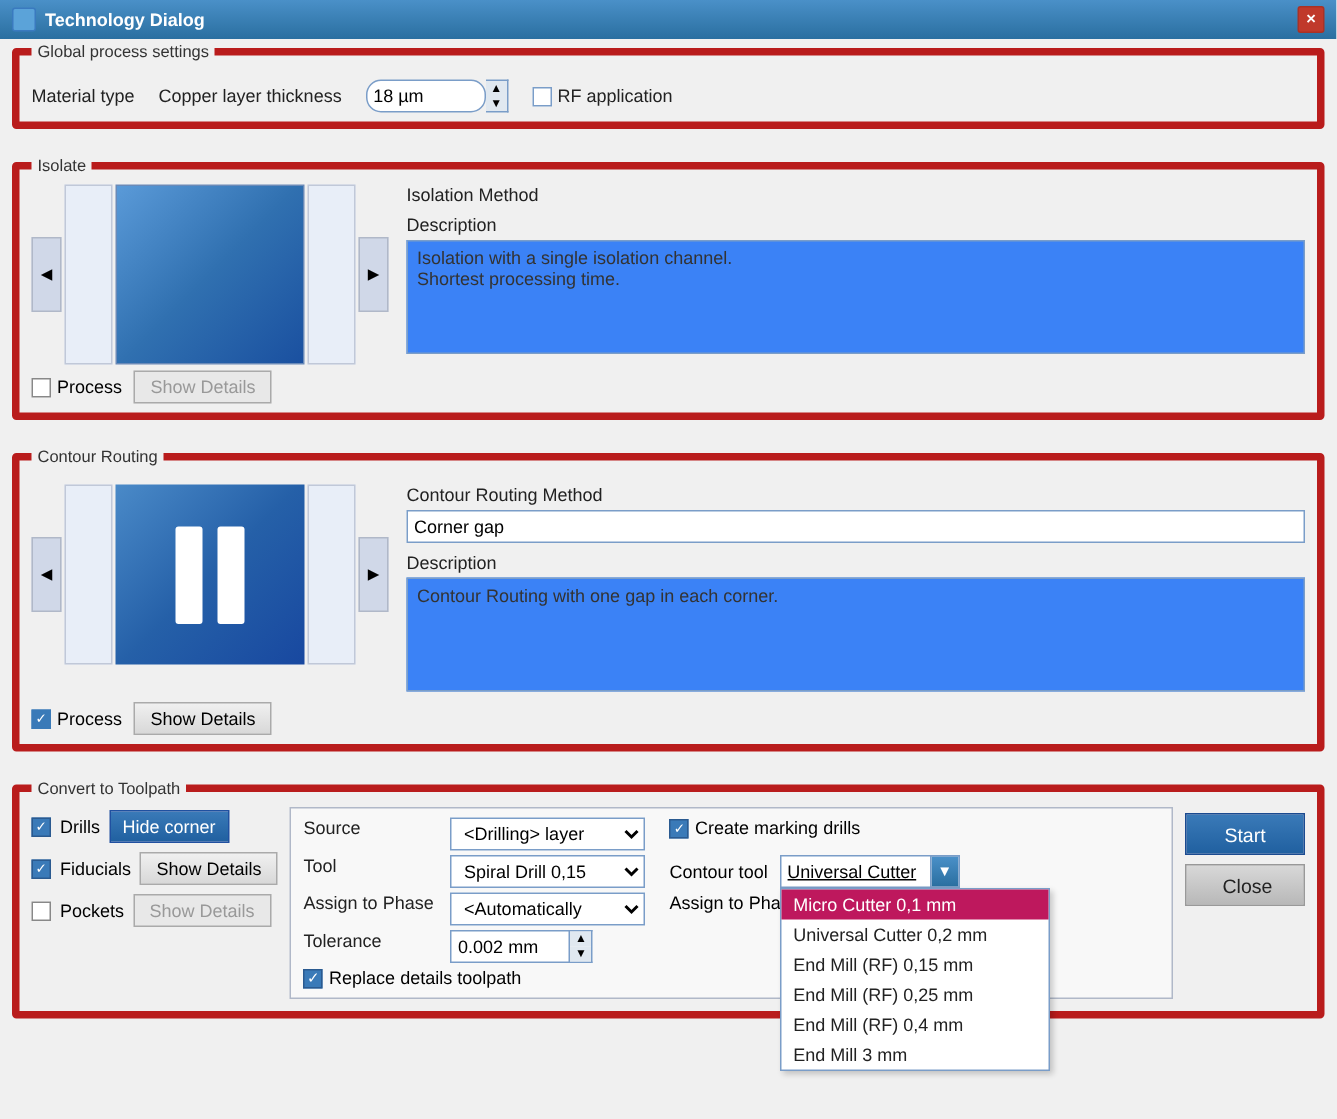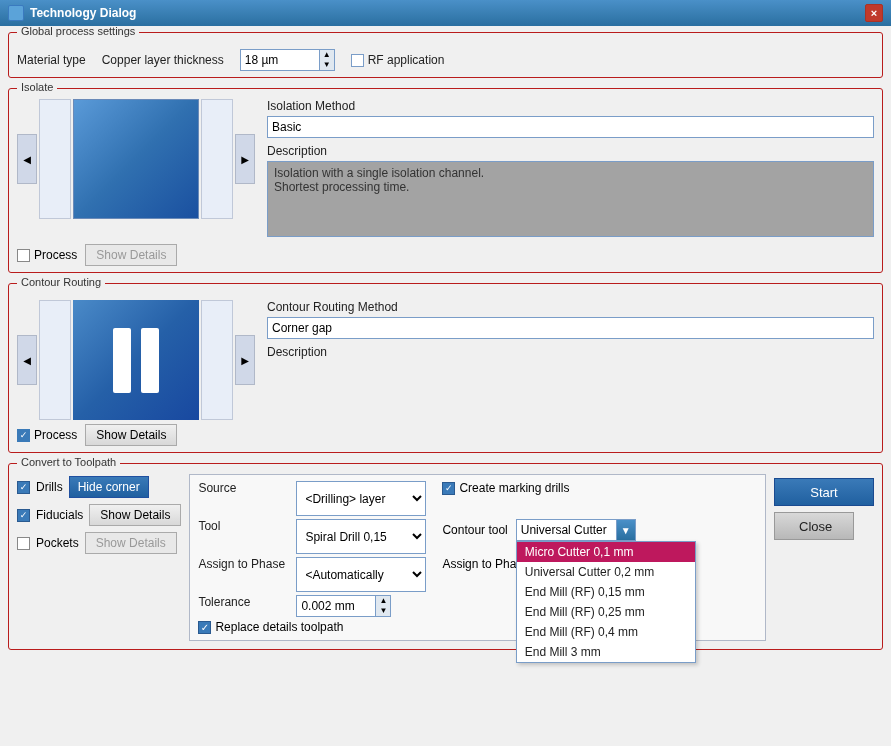--- a/index.html
+++ b/index.html
@@ -19,23 +19,23 @@
     .title-bar-title { font-size: 12px; font-weight: bold; color: white; }
     .title-bar-close {
       width: 18px; height: 18px; background: #c0392b; border: 1px solid #a93226;
       border-radius: 2px; color: white; font-size: 11px; cursor: pointer;
       display: flex; align-items: center; justify-content: center; font-weight: bold;
     }
 
     .dialog-body { background: #f0f0f0; padding: 6px 8px; height: calc(746px - 26px); overflow: hidden; }
 
     .group-box {
-      border: 1px solid #b91c1c;
+      border: 5px solid #b91c1c;
       border-radius: 3px;
-      margin-bottom: 10px;
+      margin-bottom: 22px;
       padding: 4px 8px 6px;
       position: relative;
       background: #f0f0f0;
     }
     .group-box-title {
       position: absolute;
       top: -8px;
       left: 8px;
       background: #f0f0f0;
       padding: 0 4px;
@@ -48,36 +48,36 @@
 
     select, input[type="text"] {
       border: 1px solid #7a9dc8;
       background: white;
       padding: 2px 4px;
       font-size: 12px;
       height: 22px;
     }
     .material-select { width: 210px; }
     .copper-input-wrap { display: flex; align-items: center; }
-    .copper-input { width: 80px; border-right: none; }
+    .copper-input { width: 80px; border-right: none; border-radius: 10px; }
     .spinner-btns { display: flex; flex-direction: column; border: 1px solid #7a9dc8; border-left: none; height: 22px; }
     .spinner-btn { flex: 1; background: #e0e8f0; border: none; cursor: pointer; font-size: 8px; line-height: 1; padding: 0 3px; }
 
     .rf-checkbox-wrap { display: flex; align-items: center; gap: 4px; }
     .rf-checkbox { border: 1px solid #7a9dc8; background: white; width: 13px; height: 13px; }
     .image-carousel { display: flex; align-items: center; gap: 2px; }
     .carousel-arrow {
       width: 20px; height: 50px; background: #d0d8e8; border: 1px solid #b0b8c8;
       cursor: pointer; display: flex; align-items: center; justify-content: center; font-size: 10px;
     }
     .carousel-main { width: 126px; height: 120px; border: 1px solid #6a8ab8; background: linear-gradient(135deg, #5a9ad8 0%, #3070b0 50%, #1a50a0 100%); position: relative; }
     .method-label { font-size: 12px; color: #222; margin-bottom: 3px; }
     .method-field { width: 100%; border: 1px solid #7a9dc8; background: white; padding: 3px 6px; height: 24px; font-size: 12px; }
     .desc-label { font-size: 12px; color: #222; margin: 6px 0 3px; }
-    .desc-area { width: 100%; border: 1px solid #7a9dc8; background: #a3a3a3; padding: 4px 6px; height: 76px; font-size: 12px; color: #333; resize: none; }
+    .desc-area { width: 100%; border: 1px solid #7a9dc8; background: #3b82f6; padding: 4px 6px; height: 76px; font-size: 12px; color: #333; resize: none; }
 
     .process-row { display: flex; align-items: center; gap: 8px; margin-top: 4px; }
     .check-label { display: flex; align-items: center; gap: 4px; font-size: 12px; }
     .process-check { width: 13px; height: 13px; border: 1px solid #888; background: white; }
     .process-check.checked { background: white; }
     .show-details-btn {
       background: linear-gradient(to bottom, #f0f0f0, #d8d8d8);
       border: 1px solid #aaa;
       padding: 2px 10px;
       font-size: 12px;
@@ -92,25 +92,25 @@
       padding: 2px 8px;
       font-size: 12px;
       cursor: pointer;
       height: 22px;
       color: white;
     }
 
     .convert-fields { border: 1px solid #b0b8c8; background: #f8f8f8; padding: 6px 8px; flex: 1; }
     .cf-row { display: flex; align-items: flex-start; gap: 8px; margin-bottom: 3px; }
     .cf-label { width: 90px; color: #222; }
-    .cf-select { width: 130px; border: 1px solid #7a9dc8; background: white; padding: 1px 4px; height: 35px; font-size: 12px; }
+    .cf-select { width: 130px; border: 1px solid #7a9dc8; background: white; padding: 1px 4px; height: 22px; font-size: 12px; }
     .create-marking-wrap { display: flex; align-items: center; gap: 4px; }
     .marking-tool-wrap { display: flex; align-items: center; gap: 4px; }
     .marking-select-wrap { position: relative; display: inline-block; }
-    .marking-select { width: 140px; border: 1px solid #7a9dc8; background: white; padding: 1px 4px; height: 22px; font-size: 12px; border-right: none; }
+    .marking-select { width: 140px; border: 1px solid #7a9dc8; background: white; padding: 1px 4px; height: 22px; font-size: 12px; border-right: none; text-decoration: underline; }
     .marking-arrow { width: 20px; height: 22px; background: linear-gradient(to bottom, #4a90c8, #2a6fa0); border: 1px solid #7a9dc8; color: white; cursor: pointer; display: flex; align-items: center; justify-content: center; font-size: 10px; }
 
     .dropdown-overlay {
       position: absolute;
       top: 22px;
       left: 0;
       width: 180px;
       background: white;
       border: 1px solid #7a9dc8;
       z-index: 100;
@@ -127,21 +127,21 @@
     .check-mark { color: white; font-size: 10px; }
 
     .right-buttons { display: flex; flex-direction: column; gap: 6px; align-self: flex-start; margin-top: 4px; }
     .start-btn {
       background: linear-gradient(to bottom, #3a7ab8, #2060a0);
       border: 1px solid #1a4a90;
       color: white;
       padding: 4px 24px;
       font-size: 13px;
       cursor: pointer;
-      width: 100px;
+      width: 80px;
       height: 28px;
     }
     .close-btn {
       background: linear-gradient(to bottom, #d8d8d8, #b8b8b8);
       border: 1px solid #999;
       color: #222;
       padding: 4px 24px;
       font-size: 13px;
       cursor: pointer;
       width: 80px;
@@ -194,21 +194,20 @@
     <div class="isolate-section-inner">
       <div class="image-carousel">
         <div class="carousel-arrow">◀</div>
         <div style="width:32px; height:120px; border:1px solid #c0c8d8; background:#e8eef8;"></div>
         <div class="carousel-main" style="width:126px; height:120px; background: linear-gradient(135deg, #5a9ad8 0%, #3070b0 50%, #1a50a0 100%);"></div>
         <div style="width:32px; height:120px; border:1px solid #c0c8d8; background:#e8eef8;"></div>
         <div class="carousel-arrow">▶</div>
       </div>
       <div style="flex:1;">
         <div class="method-label">Isolation Method</div>
-        <input type="text" class="method-field" value="Basic" style="">
         <div class="desc-label">Description</div>
         <textarea class="desc-area" style="">Isolation with a single isolation channel.
 Shortest processing time.</textarea>
       </div>
     </div>
     <div class="process-row">
       <label class="check-label">
         <div class="process-check" style="border:1px solid #888; background:white; width:13px; height:13px; display:inline-block;"></div>
         <span>Process</span>
       </label>
@@ -226,20 +225,21 @@
           <div style="width:18px; height:65px; background:white; border-radius:2px;"></div>
           <div style="width:18px; height:65px; background:white; border-radius:2px;"></div>
         </div>
         <div style="width:32px; height:120px; border:1px solid #c0c8d8; background:#e8eef8;"></div>
         <div class="carousel-arrow">▶</div>
       </div>
       <div style="flex:1;">
         <div class="method-label">Contour Routing Method</div>
         <input type="text" class="method-field" value="Corner gap" style="">
         <div class="desc-label">Description</div>
+        <textarea class="desc-area" style="">Contour Routing with one gap in each corner.</textarea>
       </div>
     </div>
     <div class="process-row">
       <label class="check-label">
         <div class="process-check checked" style="border:1px solid #3a7ab8; background:#3a7ab8; width:13px; height:13px; display:inline-block; display:flex; align-items:center; justify-content:center;">
           <span style="color:white; font-size:9px;">✓</span>
         </div>
         <span>Process</span>
       </label>
       <button class="show-details-btn">Show Details</button>

